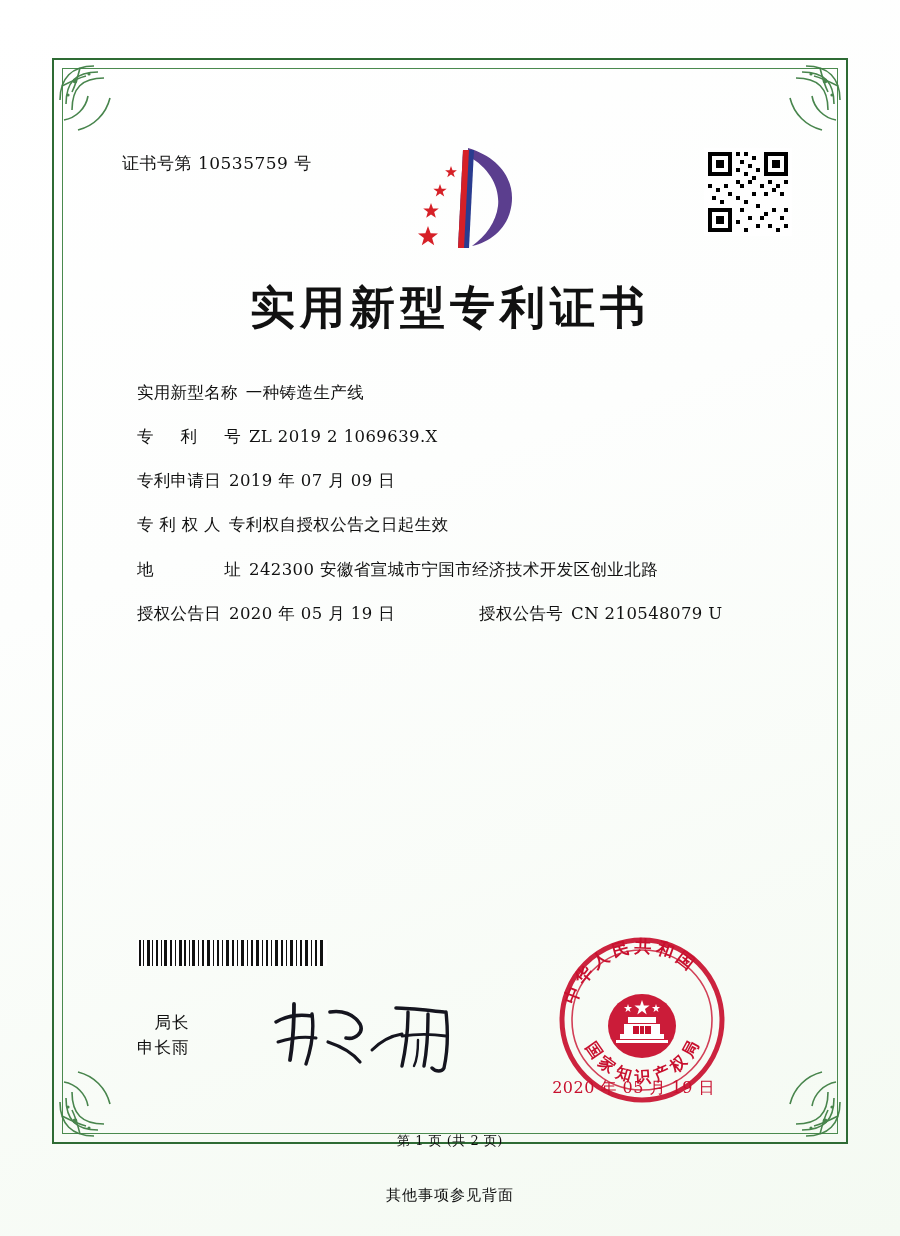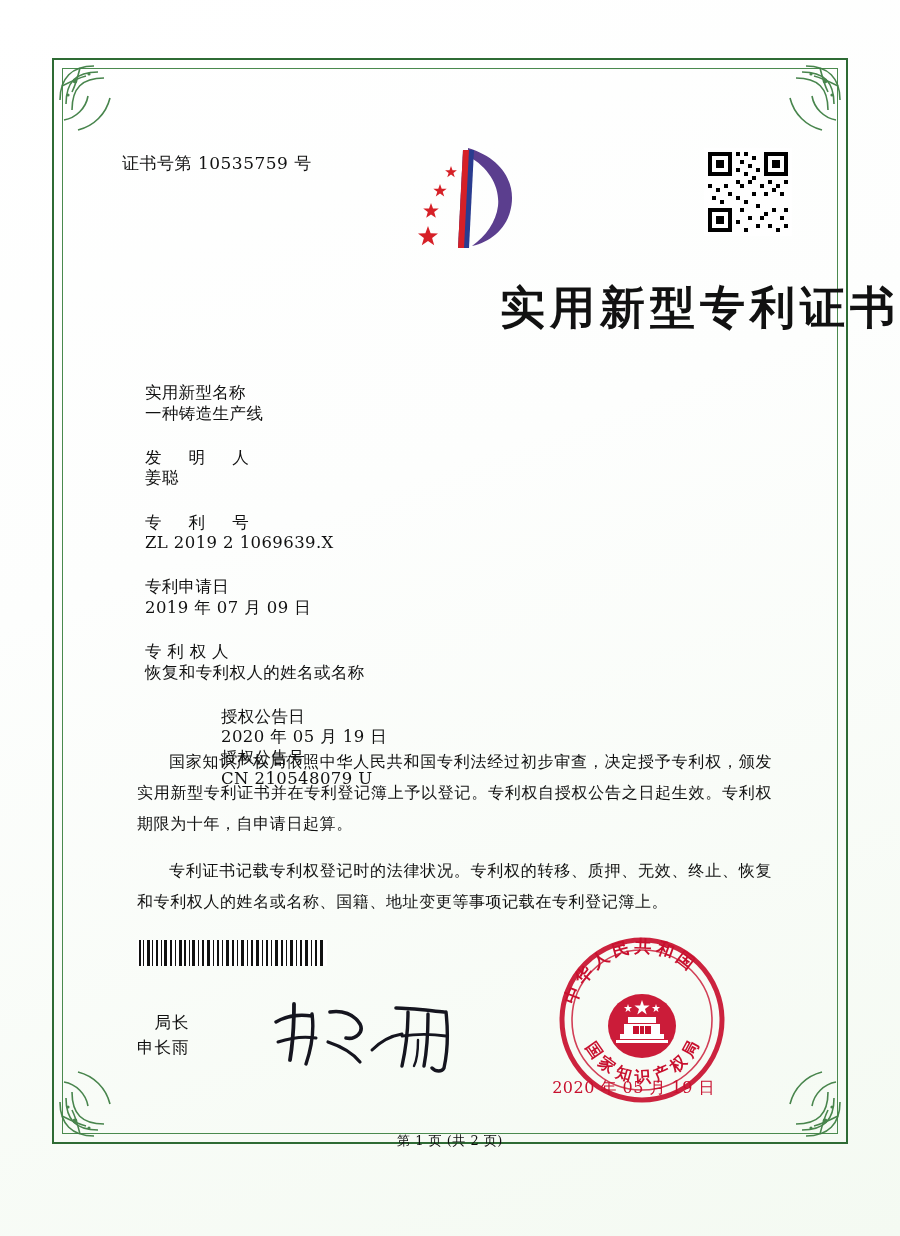--- a/index.html
+++ b/index.html
@@ -81,21 +81,21 @@
     width: 88px;
     height: 88px;
   }
 
   
   .title {
     position: absolute;
     left: 0;
     right: 0;
     top: 278px;
-    text-align: right;
+    text-align: center;
     font-size: 45px;
     font-weight: bold;
     letter-spacing: 5px;
     color: #111;
     font-family: "DejaVu Serif", serif;
   }
 
   
   .fields {
     position: absolute;
@@ -104,21 +104,20 @@
     right: 120px;
     font-size: 16.5px;
     color: #111;
     font-family: "DejaVu Serif", serif;
   }
   .field-row {
     display: flex;
     align-items: baseline;
     margin-bottom: 23.5px;
     line-height: 1.25;
-    flex-direction: column;
   }
   .field-label {
     white-space: nowrap;
     letter-spacing: 0.3px;
   }
   .field-label.spread {
     display: inline-block;
     width: 104px;
     text-align: justify;
     text-align-last: justify;
@@ -385,54 +384,50 @@
 
   <div class="title">实用新型专利证书</div>
 
   <div class="fields">
 
     <div class="field-row">
       <span class="field-label">实用新型名称</span>
       <span class="field-value">一种铸造生产线</span>
     </div>
 
-    <div class="field-row">
-      <span class="field-label spread">发 明 人</span>
-      <span class="field-value">姜聪</span>
-    </div>
 
     <div class="field-row">
       <span class="field-label spread">专 利 号</span>
       <span class="field-value">ZL 2019 2 1069639.X</span>
     </div>
 
     <div class="field-row">
       <span class="field-label">专利申请日</span>
       <span class="field-value">2019 年 07 月 09 日</span>
     </div>
 
     <div class="field-row">
       <span class="field-label">专 利 权 人</span>
-      <span class="field-value">恢复和专利权人的姓名或名称</span>
+      <span class="field-value">专利权自授权公告之日起生效</span>
     </div>
 
+    <div class="field-row">
+      <span class="field-label spread">地 址</span>
+      <span class="field-value">242300 安徽省宣城市宁国市经济技术开发区创业北路</span>
+    </div>
 
     <div class="field-row dual">
       <span class="field-label">授权公告日</span>
       <span class="field-value">2020 年 05 月 19 日</span>
       <span class="field-label second-label">授权公告号</span>
       <span class="field-value">CN 210548079 U</span>
     </div>
 
   </div>
 
-  <div class="paras">
-    <p class="para">国家知识产权局依照中华人民共和国专利法经过初步审查，决定授予专利权，颁发实用新型专利证书并在专利登记簿上予以登记。专利权自授权公告之日起生效。专利权期限为十年，自申请日起算。</p>
-    <p class="para">专利证书记载专利权登记时的法律状况。专利权的转移、质押、无效、终止、恢复和专利权人的姓名或名称、国籍、地址变更等事项记载在专利登记簿上。</p>
-  </div>
 
   <div class="barcode">
     <svg width="190" height="26" viewBox="0 0 190 26" shape-rendering="crispEdges">
       <rect width="190" height="26" fill="#ffffff"></rect>
       <g fill="#111111">
         <rect x="2" y="0" width="2" height="26"></rect>
           <rect x="6" y="0" width="1" height="26"></rect>
         <rect x="10" y="0" width="3" height="26"></rect>
           <rect x="15" y="0" width="1" height="26"></rect>
         <rect x="19" y="0" width="2" height="26"></rect>
@@ -530,14 +525,15 @@
           <polygon points="-14,-20 -13,-17 -9.9,-16.9 -12.4,-15 -11.5,-11.9 -14,-13.8 -16.5,-11.9 -15.6,-15 -18.1,-16.9 -15,-17"></polygon>
           <polygon points="14,-20 15,-17 18.1,-16.9 15.6,-15 16.5,-11.9 14,-13.8 11.5,-11.9 12.4,-15 9.9,-16.9 13,-17"></polygon>
         </g>
       </g>
     </svg>
   </div>
 
   <div class="seal-date">2020 年 05 月 19 日</div>
 
   <div class="page-no">第 1 页 (共 2 页)</div>
+  <div class="footnote">其他事项参见背面</div>
 
 </div>
 
 </body></html>

